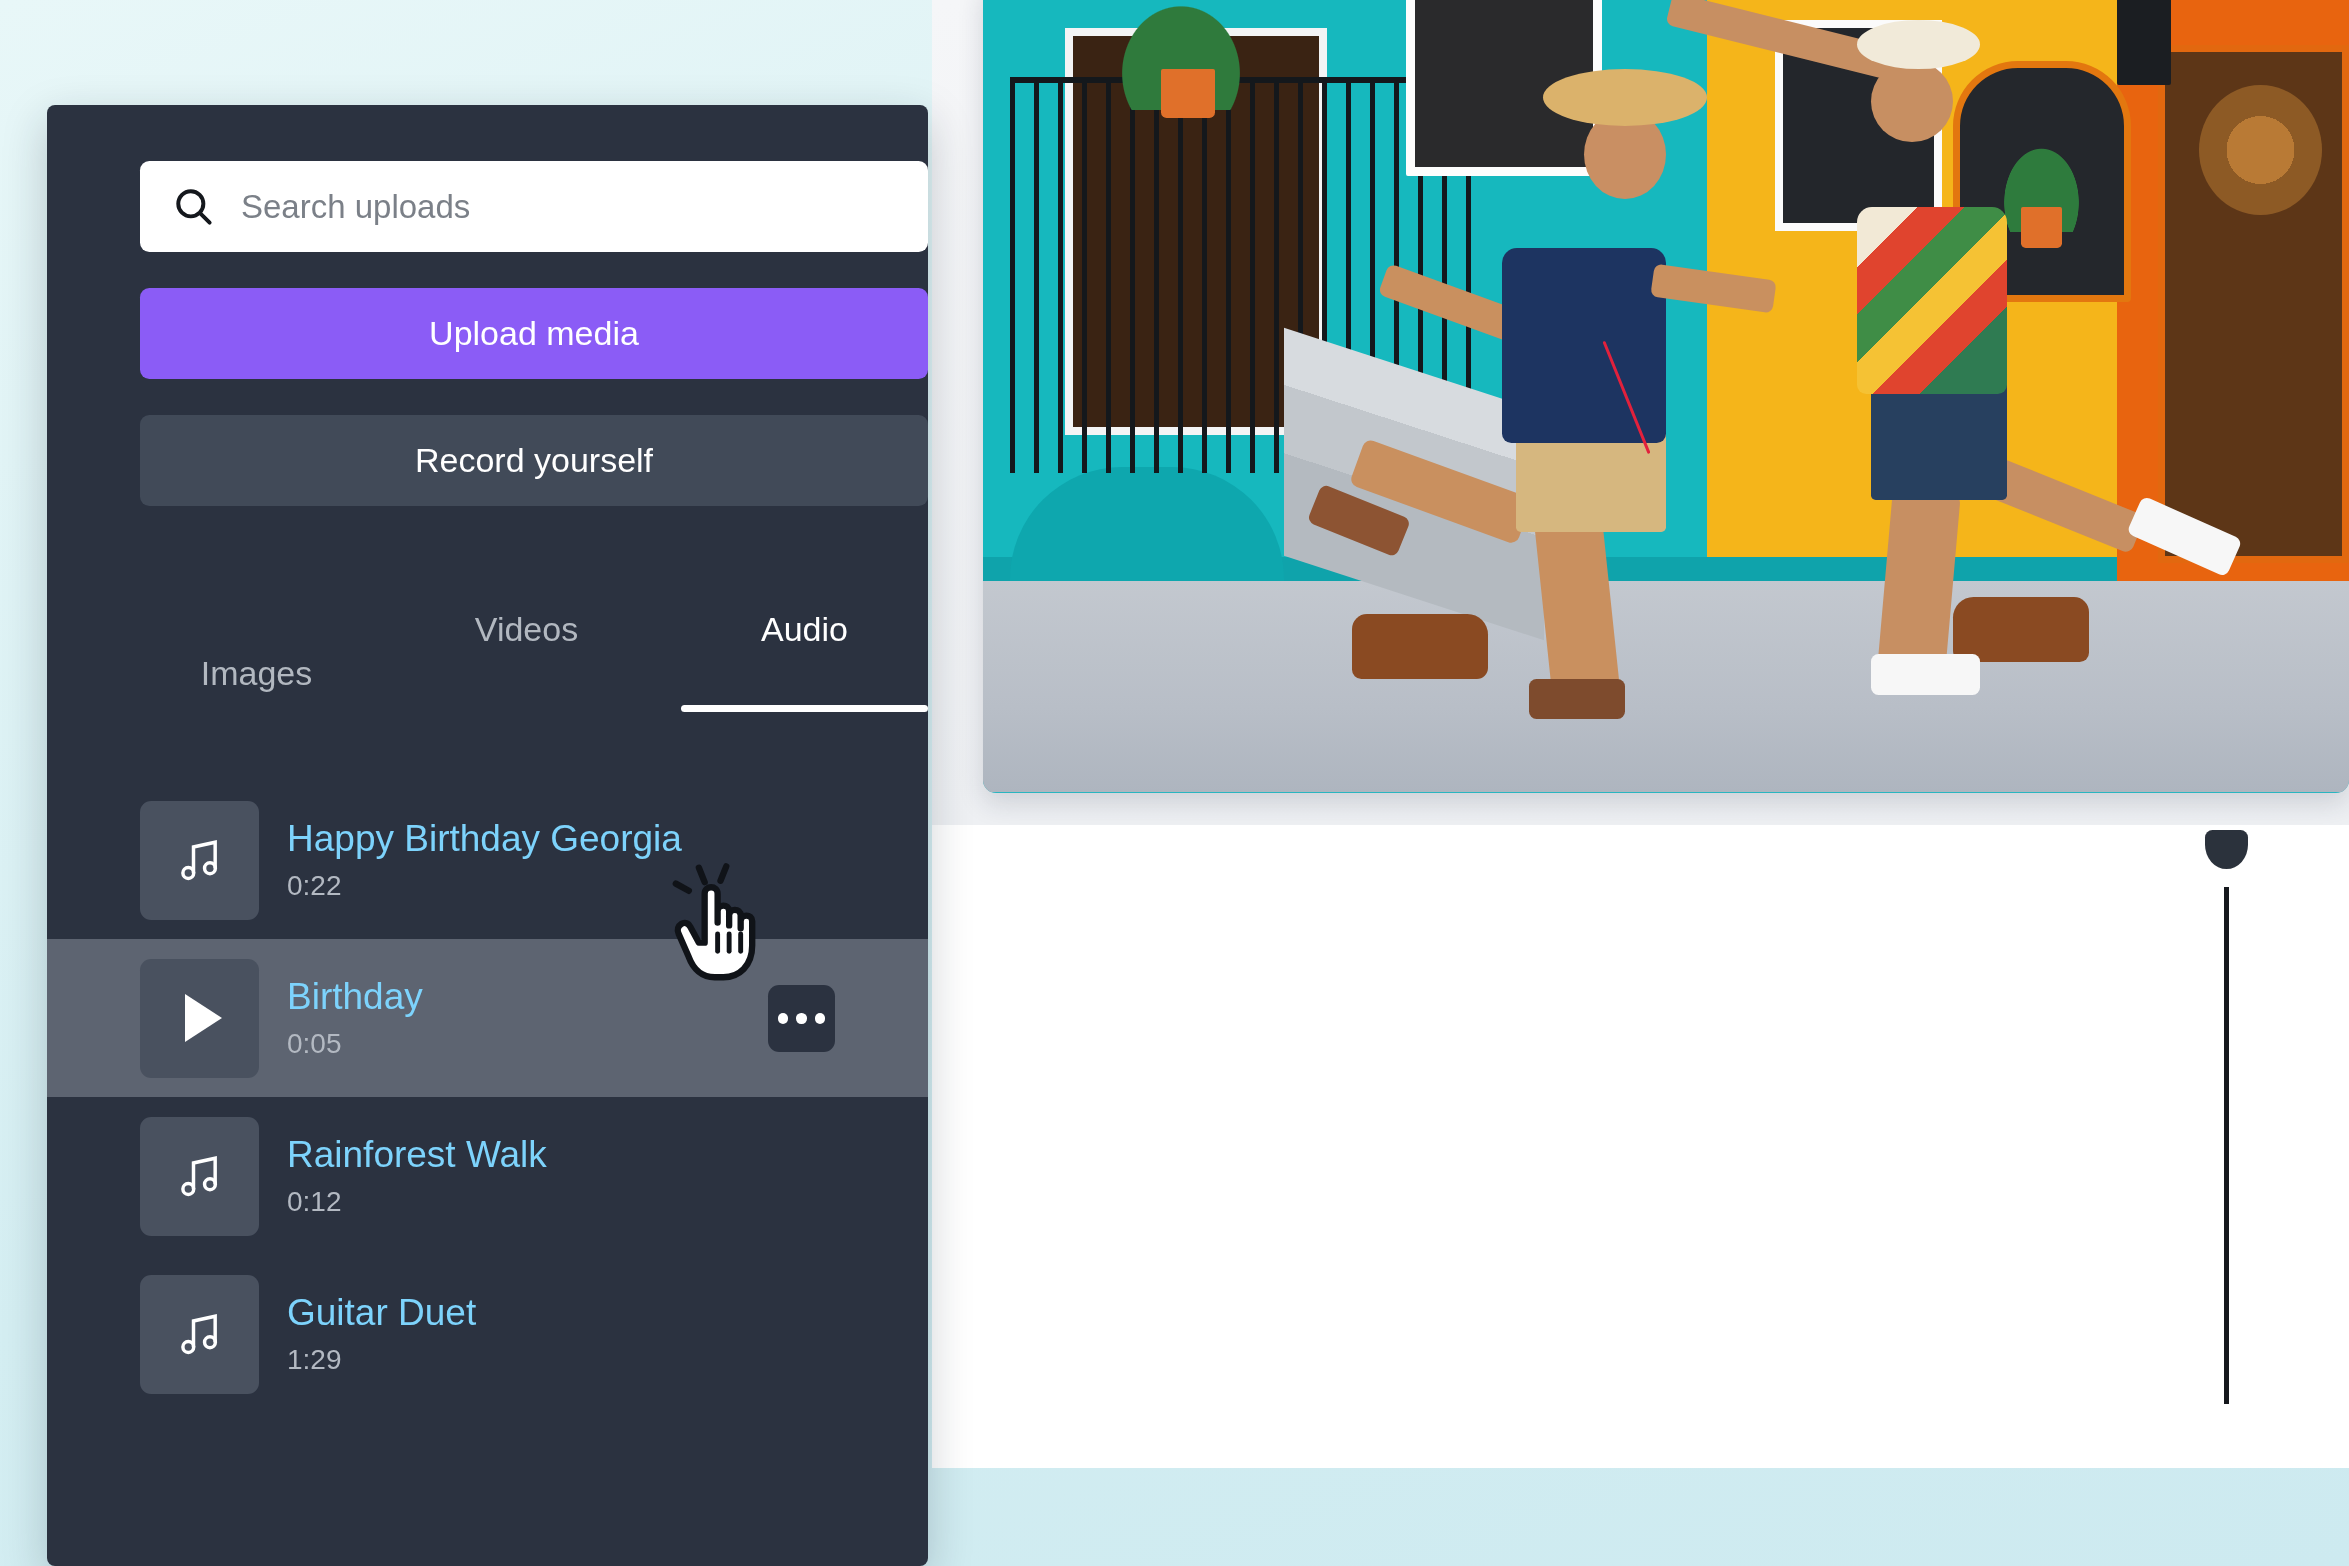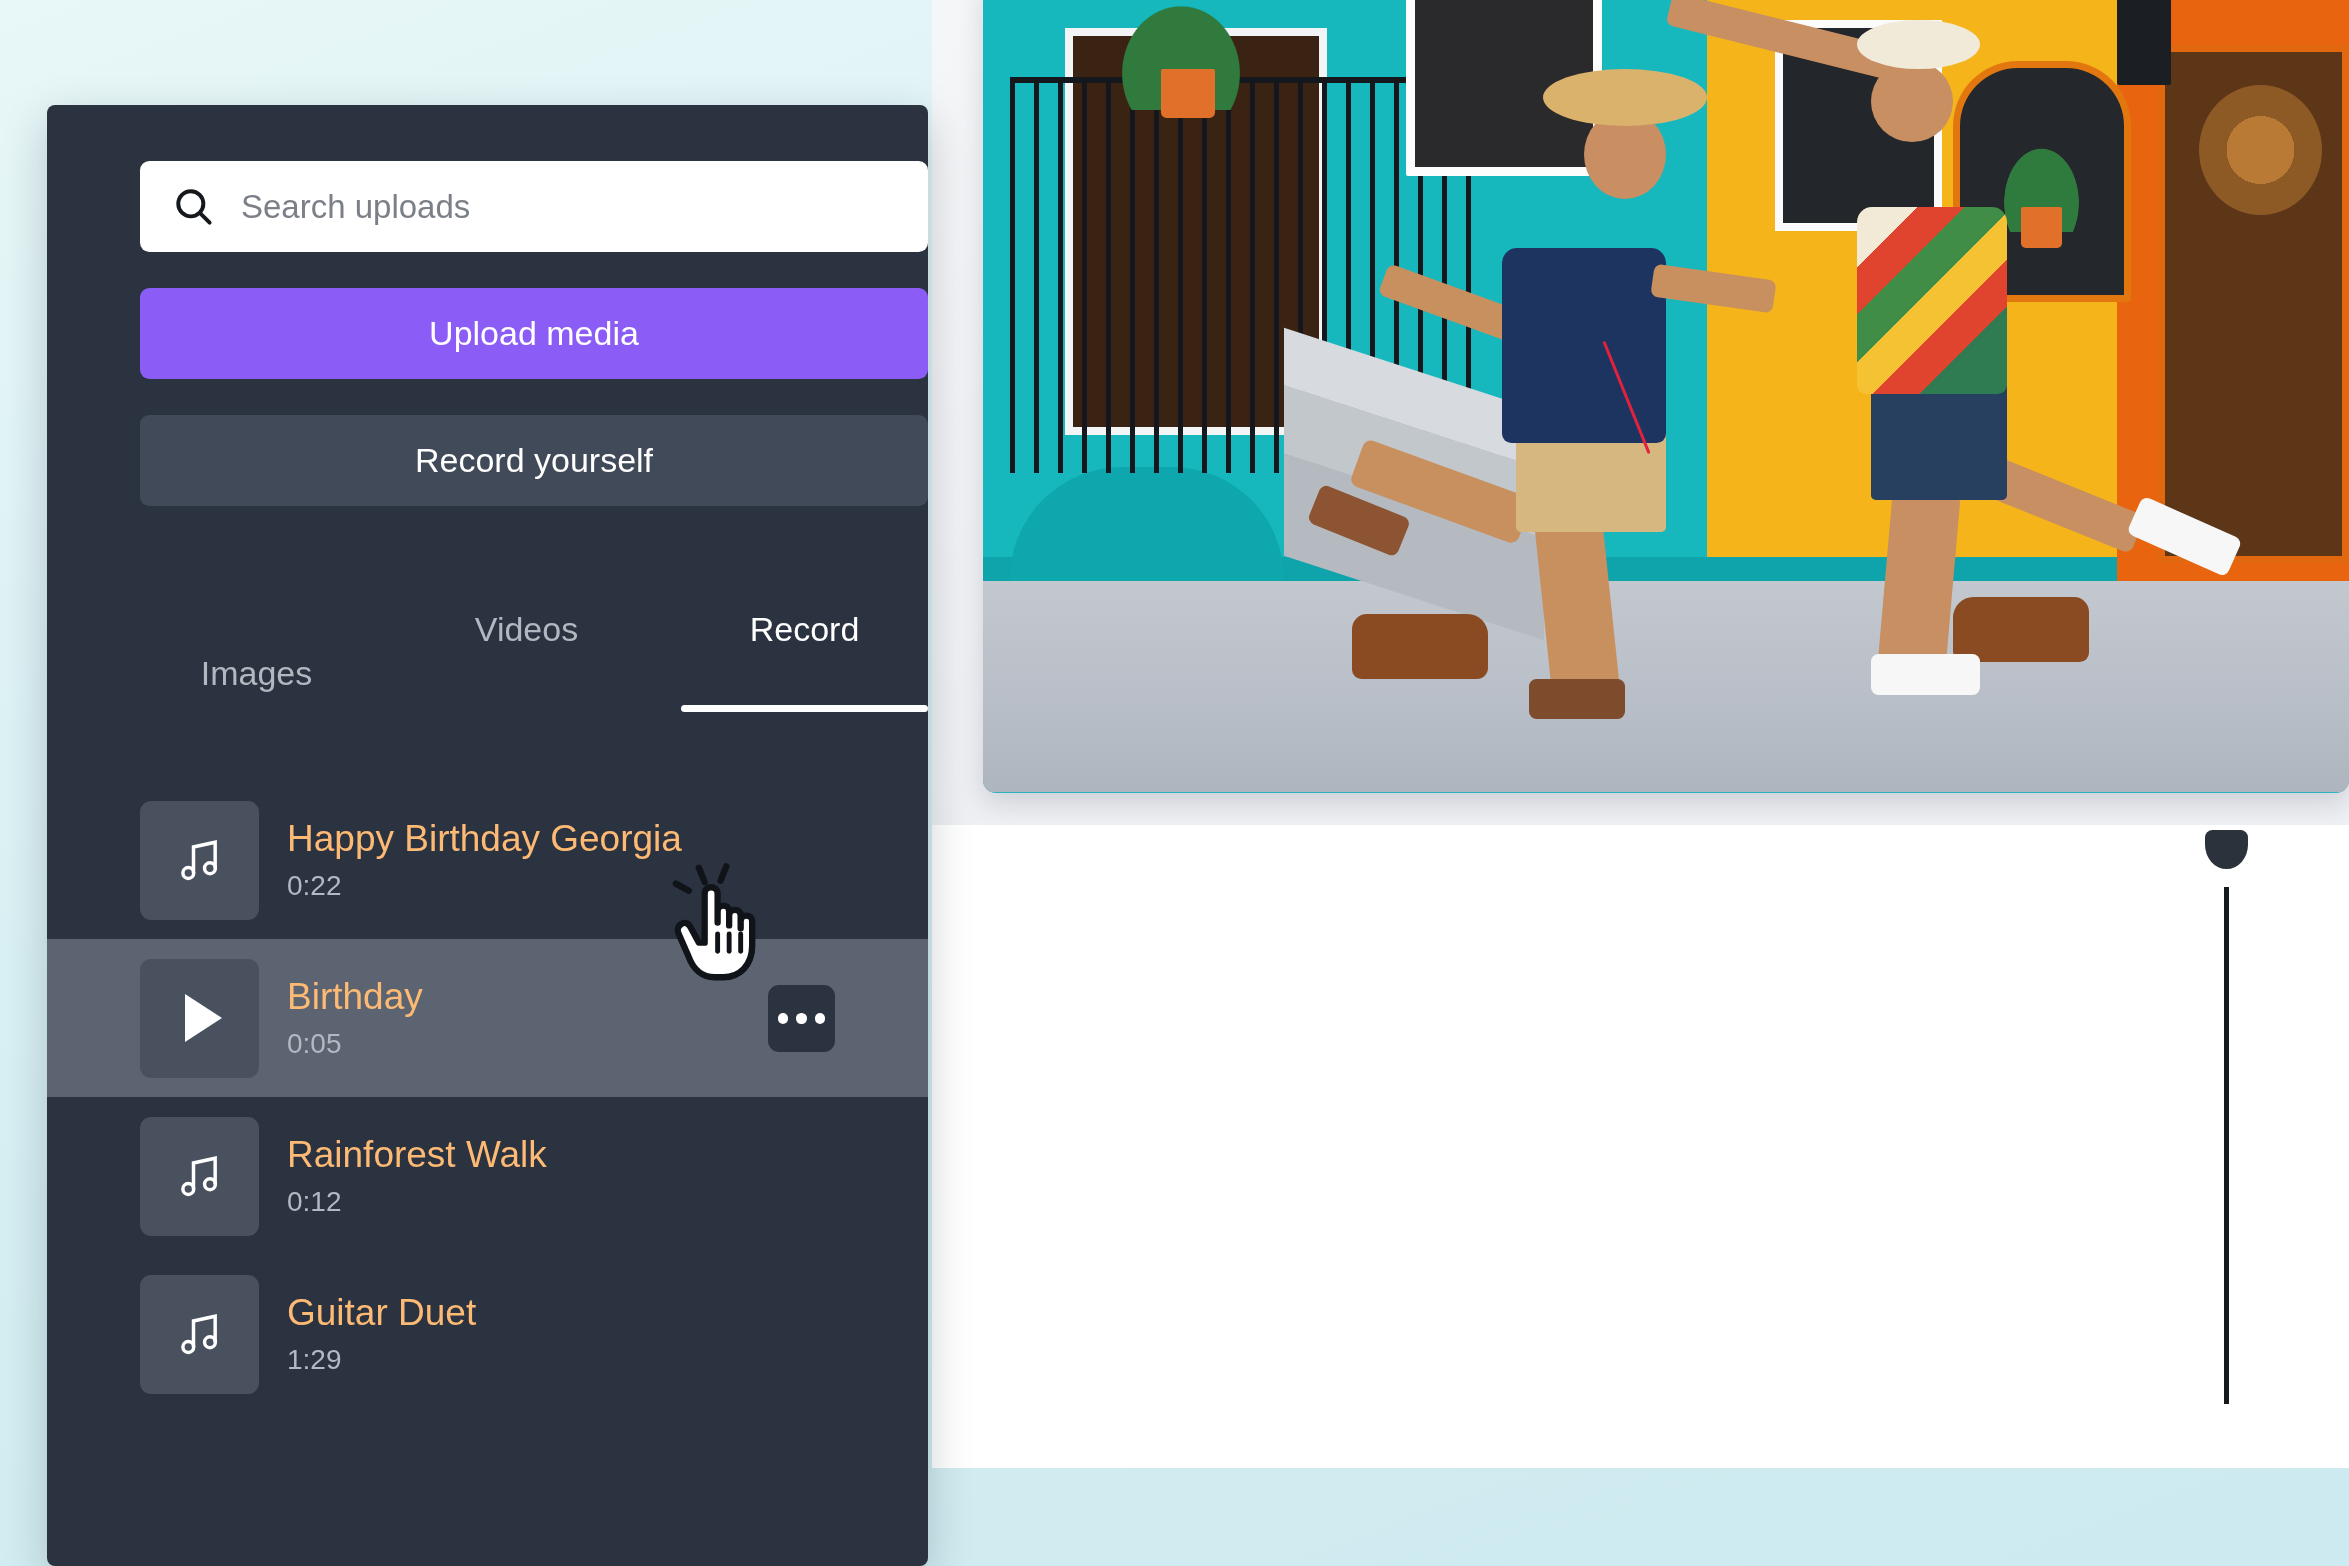--- a/index.html
+++ b/index.html
@@ -138,21 +138,21 @@
   #audio-list{position:absolute;left:0;top:676px;width:100%;}
   .audio-row{
     position:relative;height:158px;display:flex;align-items:center;padding:0 93px;box-sizing:border-box;
   }
   .audio-row.selected{background:#5d6471;}
   .audio-thumb{
     width:119px;height:119px;flex:0 0 119px;background:#49515f;border-radius:11.2px;
     display:flex;align-items:center;justify-content:center;
   }
   .audio-meta{margin-left:28px;}
-  .audio-title{font-size:37px;color:#fdba74;line-height:1.15;}
+  .audio-title{font-size:37px;color:#7dd3fc;line-height:1.15;}
   .audio-dur{font-size:28px;color:#b3b9c2;margin-top:10.3px;}
   .more-btn{
     position:absolute;right:93px;top:46px;width:67px;height:67px;background:#2b3240;border-radius:11.2px;
     display:flex;align-items:center;justify-content:center;gap:8.4px;cursor:pointer;
   }
   .more-btn i{width:10.3px;height:10.3px;border-radius:50%;background:#fff;display:block;}
 
   #cursor{position:absolute;left:669px;top:862px;width:103px;height:121px;z-index:40;}
 </style>
 </head>
@@ -235,21 +235,21 @@
     <input id="search-input" type="text" value="" placeholder="Search uploads" style="">
   </div>
 
   <button id="upload-media-btn">Upload media</button>
 
   <button id="record-btn">Record yourself</button>
 
   <div id="tab-bar">
     <div class="tab" style="left:0;width:233px;margin-top:44px;">Images</div>
     <div class="tab" style="left:270px;width:233px;">Videos</div>
-    <div class="tab active" style="left:541px;width:247px;">Record</div>
+    <div class="tab active" style="left:541px;width:247px;">Audio</div>
     <div class="tab-underline" style="left:541px;width:247px;"></div>
   </div>
 
   <div id="audio-list">
 
     <div class="audio-row">
       <div class="audio-thumb">
         <svg width="52" height="52" viewBox="0 0 24 24" fill="none" stroke="#ffffff" stroke-width="1.6">
           <path d="M9 18V6l10-2.2v12"></path>
             <circle cx="6.6" cy="18" r="2.5"></circle>

